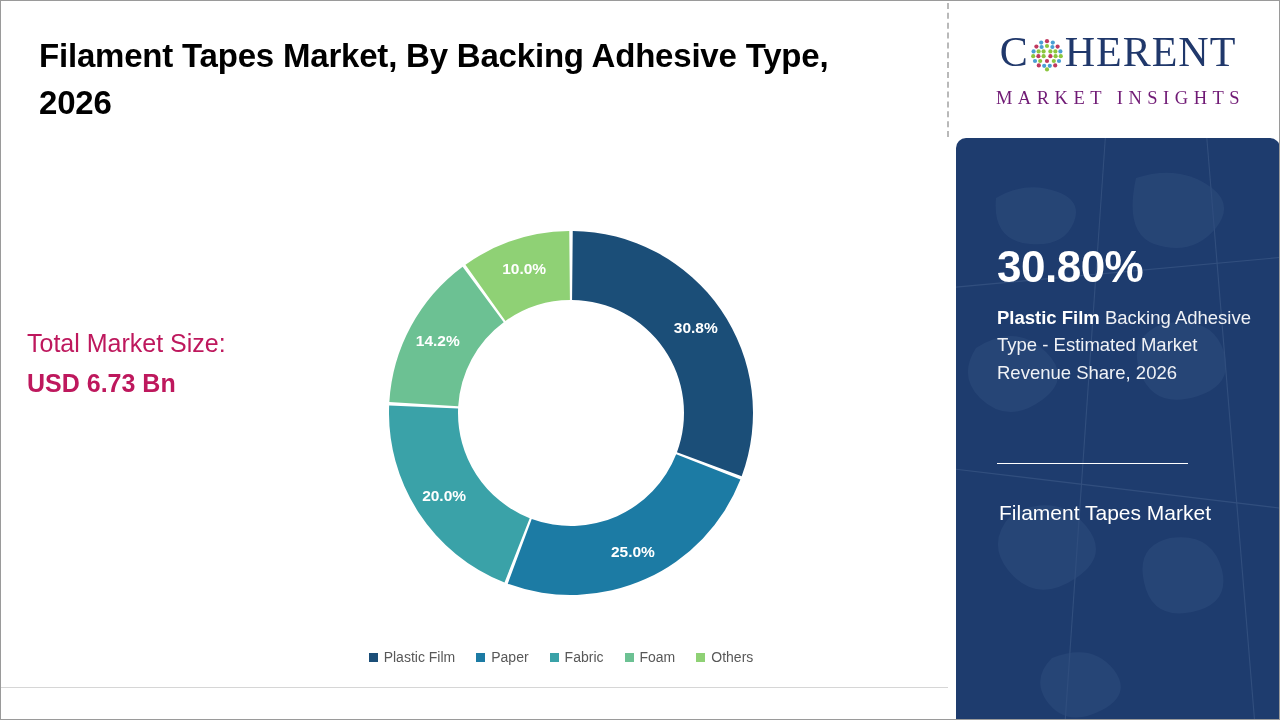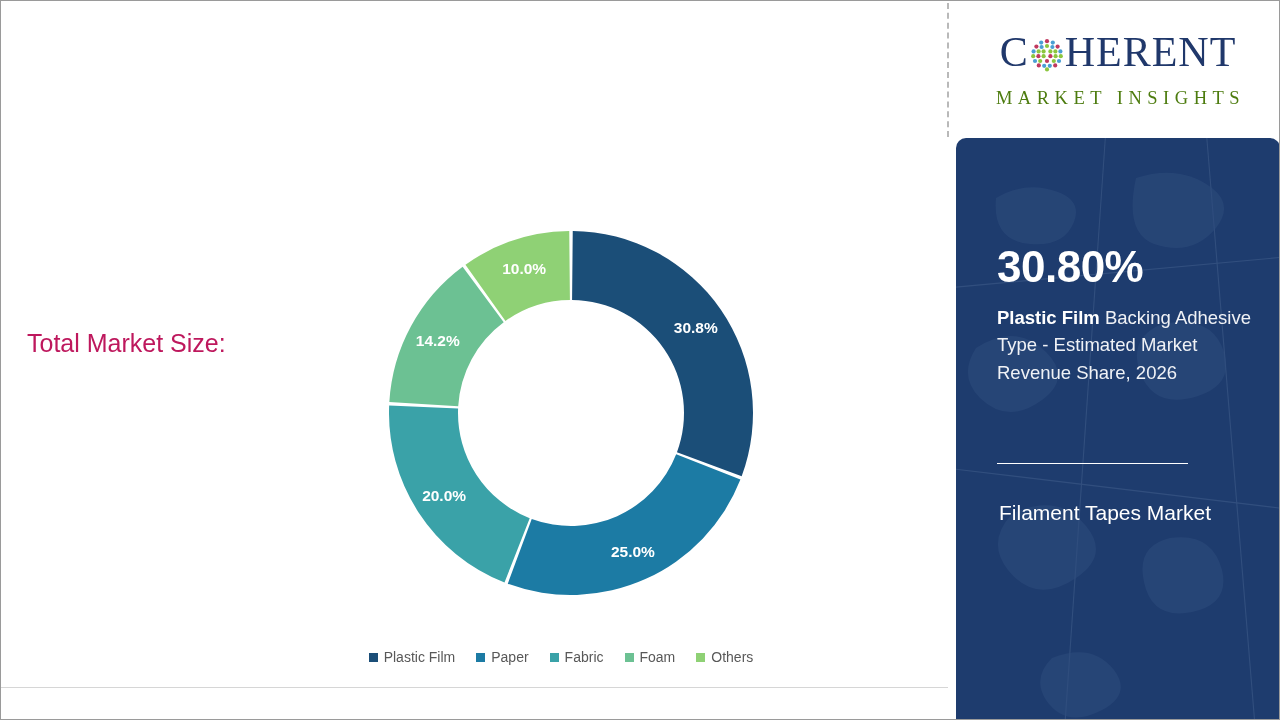--- a/index.html
+++ b/index.html
@@ -156,21 +156,21 @@
   .logo-globe {
     display: inline-block;
     width: 34px; height: 34px;
     margin: 0 1px;
     position: relative;
     top: 2px;
   }
   .logo-sub {
     font-family: "Liberation Serif", serif;
     font-size: 18.5px;
-    color: #4d7c0f;
+    color: #701a75;
     letter-spacing: 5.5px;
     margin-top: 15px;
     padding-left: 5px;
   }
 
   .navy-panel {
     position: absolute;
     left: 0; top: 136px;
     width: 324px; height: 676px;
     background: #1e3c6e;
@@ -216,24 +216,26 @@
     color: #ffffff;
   }
 </style>
 </head>
 <body>
 
 <div id="infographic">
 
   <div class="left-pane">
 
+    <div class="chart-title">Filament Tapes Market, By Backing Adhesive Type, 2026</div>
 
 
     <div class="total-block">
       <div class="total-label">Total Market Size:</div>
+      <div class="total-value">USD 6.73 Bn</div>
     </div>
 
     <div class="donut-wrap">
       <svg width="364" height="364" viewBox="0 0 364 364">
         <g id="donut-slices">
             <path d="M 183.7470477501568 0.008385291633089764 A 182 182 0 0 1 352.6627014772748 245.23165603144187 L 287.96090806006623 221.2592150085326 A 113 113 0 0 0 183.0847054712512 69.00520625249747 Z" fill="#1b4e78"></path>
             <path d="M 351.4173643356045 248.4962905850923 A 182 182 0 0 1 118.76834396855817 352.6627014772748 L 142.74078499146742 287.96090806006623 A 113 113 0 0 0 287.1877042303479 223.2861584401947 Z" fill="#1c7ba4"></path>
             <path d="M 115.50370941490762 351.4173643356045 A 182 182 0 0 1 0.15046937531656113 174.60079655757988 L 69.09342329346579 177.40598907146443 A 113 113 0 0 0 140.71384155980527 287.18770423034783 Z" fill="#3aa2a8"></path>
             <path d="M 0.32602782138482667 171.11111425150574 A 182 182 0 0 1 73.61462151366653 35.7925797697865 L 114.7057814892545 91.22286546146086 A 113 113 0 0 0 69.20242386712354 175.2393181891217 Z" fill="#6cc193"></path>
             <path d="M 76.4414041533894 33.73880196460058 A 182 182 0 0 1 180.25295224984308 0.008385291633089764 L 180.91529452874872 69.00520625249747 A 113 113 0 0 0 116.46087180952199 89.94771770329598 Z" fill="#8fd175"></path>

